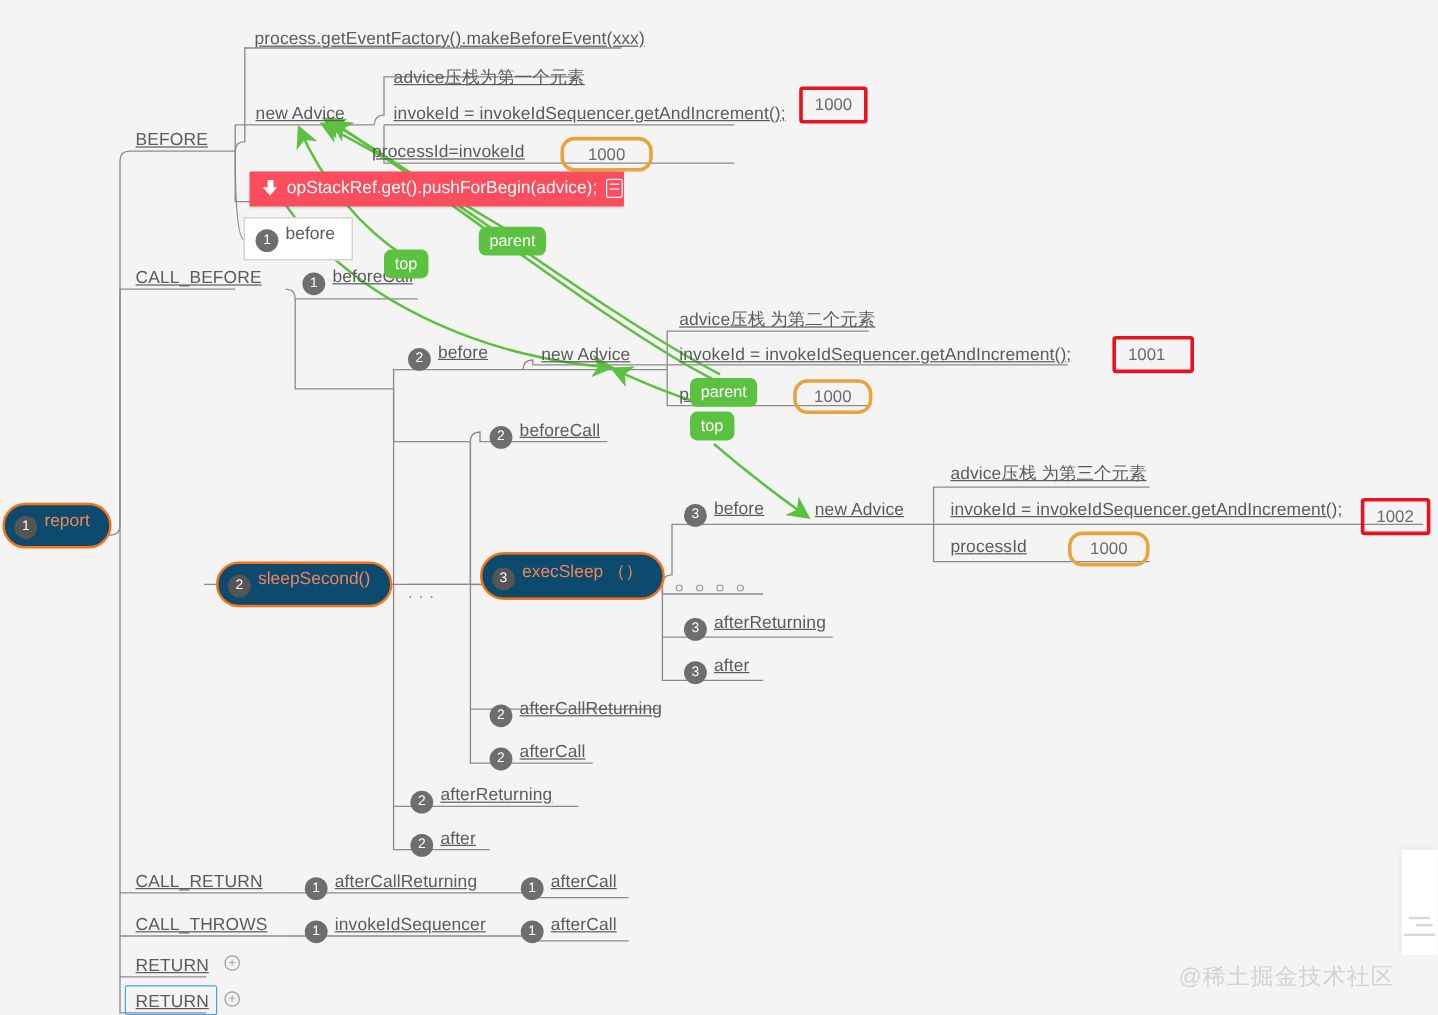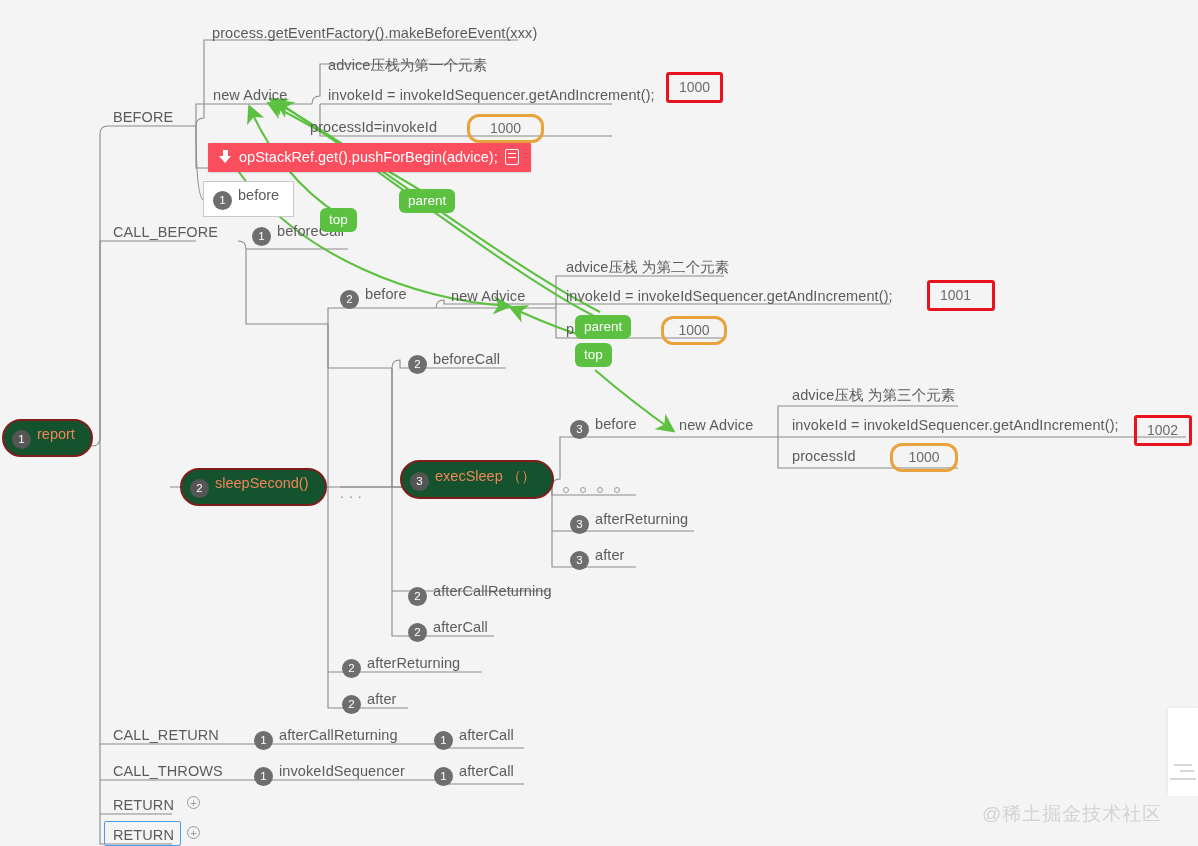--- a/index.html
+++ b/index.html
@@ -16,20 +16,21 @@
   #arrows{position:absolute;left:0;top:0;width:1198px;height:846px;pointer-events:none;}
 
   
   .node{
     position:absolute;
     font-size:14.5px;
     color:#5b5b5b;
     white-space:nowrap;
     line-height:18px;
     letter-spacing:.1px;
+    text-decoration:underline;
   }
 
   
   .badge{
     display:inline-block;
     width:19px;height:19px;border-radius:50%;
     background:#6e6e6e;color:#fff;
     font-size:11.5px;line-height:19px;text-align:center;
     vertical-align:-4px;margin-right:6px;
     font-family:"Liberation Sans",sans-serif;
@@ -41,39 +42,39 @@
     background:#ffffff;
     border:1px solid #c9c9c9;
     padding:5px 14px 6px 9px;
     font-size:14.5px;color:#5b5b5b;white-space:nowrap;
     box-sizing:border-box;
   }
 
   
   .pill-coral{
     position:absolute;
-    border:2px solid #7f1d1d;
+    border:2px solid #f97316;
     border-radius:22px;
-    background:#14532d;
+    background:#0c4a6e;
     color:#f0855a;
     font-size:14.5px;
     padding:5px 16px 6px 8px;
     white-space:nowrap;
     box-sizing:border-box;
   }
   .pill-coral .badge{background:#555;}
 
   
   .pill-red{
     position:absolute;
     background:#fa4d5e;
     color:#ffffff;
     border-radius:1px;
     font-size:14.5px;
-    padding:6px 12px 7px 10px;
+    padding:6px 1px 7px 10px;
     white-space:nowrap;
     display:flex;align-items:center;gap:7px;
     box-sizing:border-box;
     box-shadow:0 1px 2px rgba(0,0,0,.12);
   }
 
   
   .tag-green{
     position:absolute;
     background:#5cc141;

